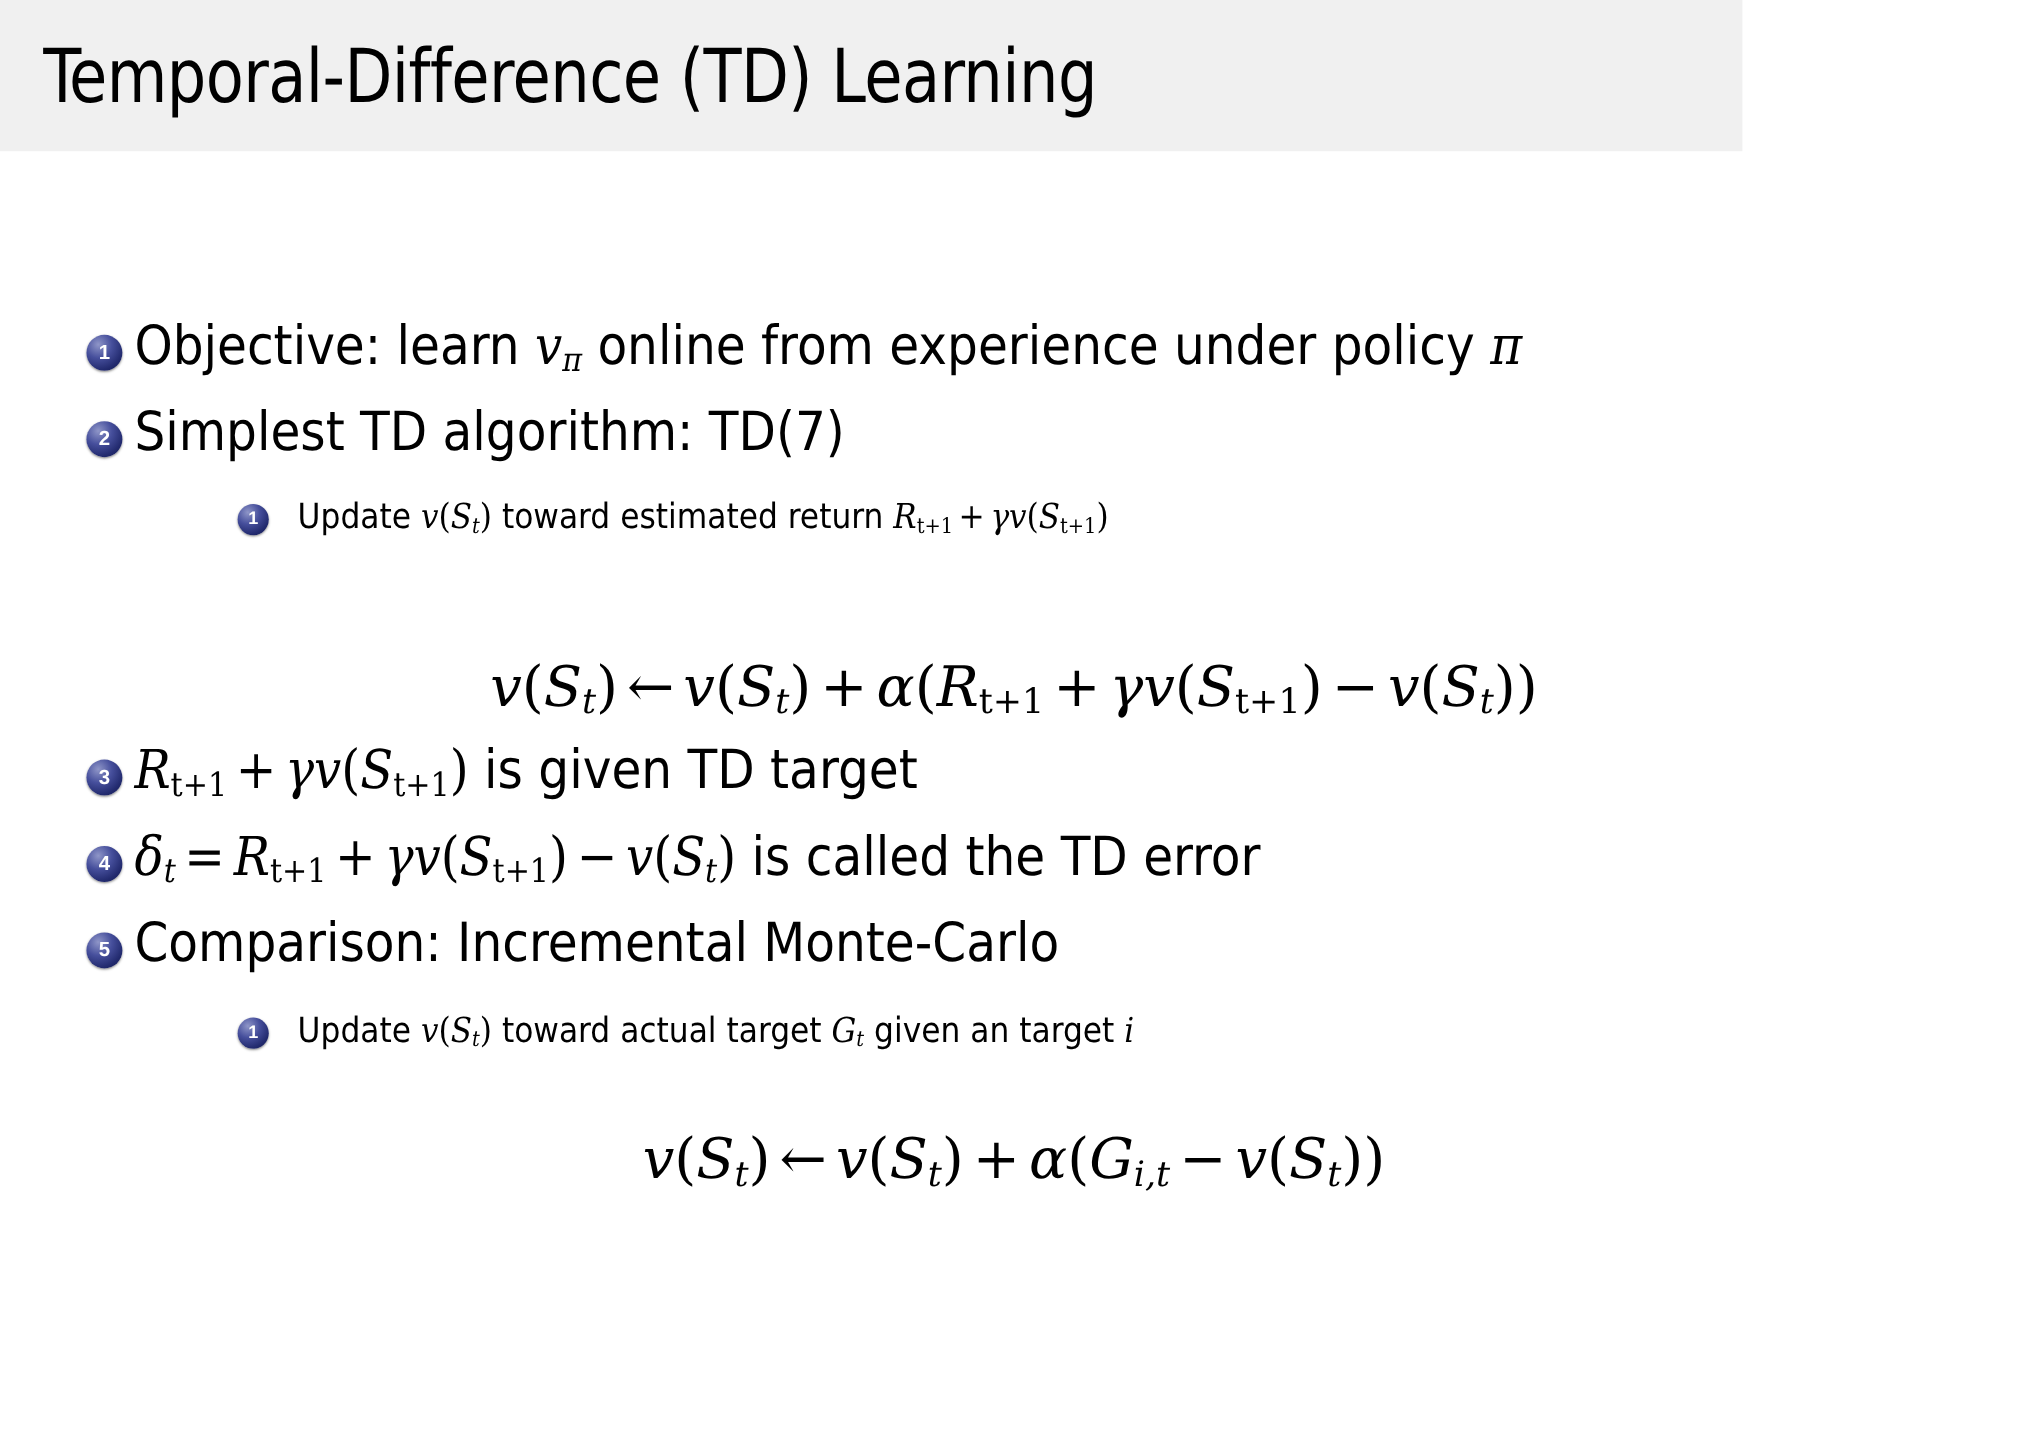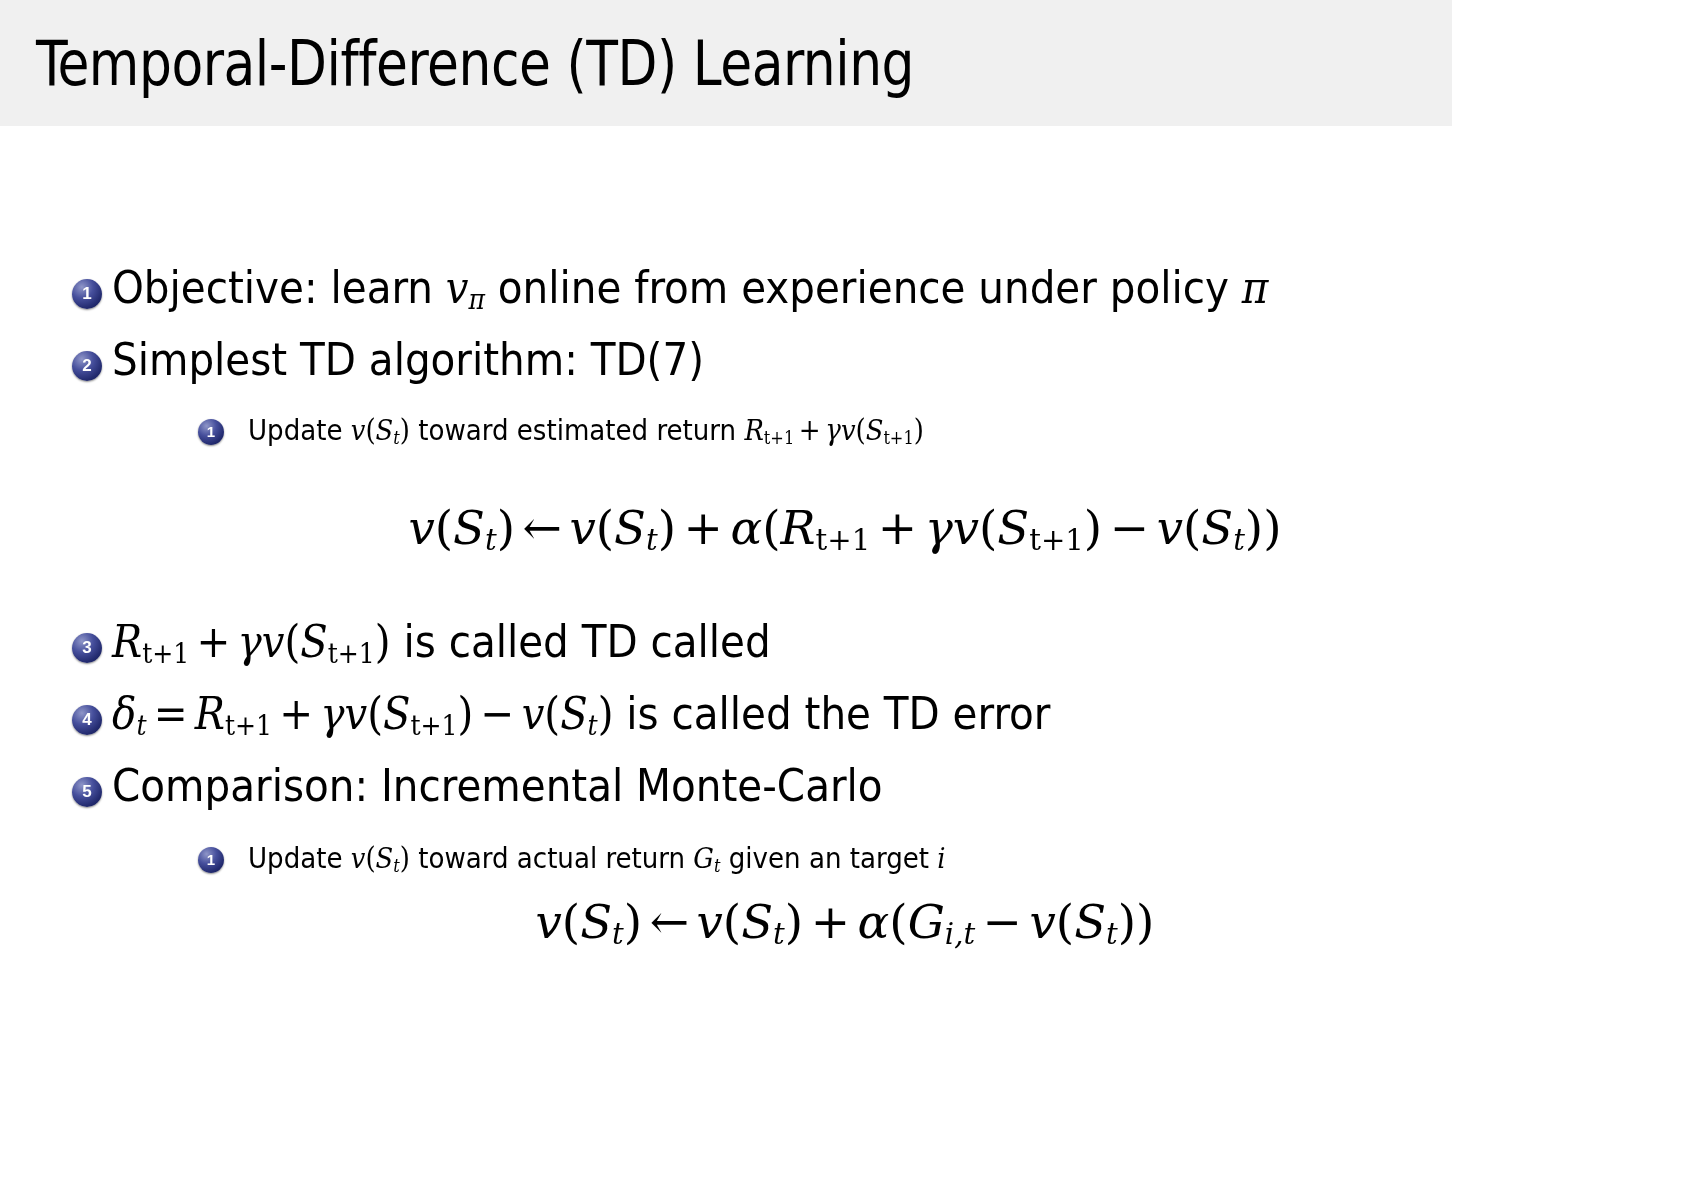--- a/index.html
+++ b/index.html
@@ -124,20 +124,21 @@
 
   
   .eq {
     position: absolute;
     width: 1690px;
     text-align: center;
     font-size: 47px;
     line-height: 56px;
     white-space: nowrap;
     font-family: "DejaVu Serif", "Liberation Serif", serif;
+    margin-top: 44px;
   }
 
   
   #row-1 { top: 136px; }
   #row-2 { top: 208px; }
   #row-2a { top: 278px; }
   #eq-1   { top: 374px; }
   #row-3 { top: 490px; }
   #row-4 { top: 562px; }
   #row-5 { top: 634px; }
@@ -167,35 +168,35 @@
     <span class="marker m2">1</span>
     <span class="txt"><span>Update </span><span class="m">v</span><span class="mu">(</span><span class="m">S</span><sub>t</sub><span class="mu">)</span><span> toward estimated return </span><span class="m">R</span><sub><span class="up">t+1</span></sub><span class="op">+</span><span class="gr">γ</span><span class="m">v</span><span class="mu">(</span><span class="m">S</span><sub><span class="up">t+1</span></sub><span class="mu">)</span></span>
   </div>
 
   <div class="eq" id="eq-1">
     <span class="m">v</span><span class="mu">(</span><span class="m">S</span><sub>t</sub><span class="mu">)</span><span class="op">←</span><span class="m">v</span><span class="mu">(</span><span class="m">S</span><sub>t</sub><span class="mu">)</span><span class="op">+</span><span class="gr">α</span><span class="mu">(</span><span class="m">R</span><sub><span class="up">t+1</span></sub><span class="op">+</span><span class="gr">γ</span><span class="m">v</span><span class="mu">(</span><span class="m">S</span><sub><span class="up">t+1</span></sub><span class="mu">)</span><span class="op">−</span><span class="m">v</span><span class="mu">(</span><span class="m">S</span><sub>t</sub><span class="mu">))</span>
   </div>
 
   <div class="item lvl1" id="row-3">
     <span class="marker m1">3</span>
-    <span class="txt"><span class="m">R</span><sub><span class="up">t+1</span></sub><span class="op">+</span><span class="gr">γ</span><span class="m">v</span><span class="mu">(</span><span class="m">S</span><sub><span class="up">t+1</span></sub><span class="mu">)</span><span> is called TD called</span></span>
+    <span class="txt"><span class="m">R</span><sub><span class="up">t+1</span></sub><span class="op">+</span><span class="gr">γ</span><span class="m">v</span><span class="mu">(</span><span class="m">S</span><sub><span class="up">t+1</span></sub><span class="mu">)</span><span> is given TD target</span></span>
   </div>
 
   <div class="item lvl1" id="row-4">
     <span class="marker m1">4</span>
     <span class="txt"><span class="gr">δ</span><sub>t</sub><span class="op">=</span><span class="m">R</span><sub><span class="up">t+1</span></sub><span class="op">+</span><span class="gr">γ</span><span class="m">v</span><span class="mu">(</span><span class="m">S</span><sub><span class="up">t+1</span></sub><span class="mu">)</span><span class="op">−</span><span class="m">v</span><span class="mu">(</span><span class="m">S</span><sub>t</sub><span class="mu">)</span><span> is called the TD error</span></span>
   </div>
 
   <div class="item lvl1" id="row-5">
     <span class="marker m1">5</span>
     <span class="txt">Comparison:  Incremental Monte-Carlo</span>
   </div>
 
   <div class="item lvl2" id="row-5a">
     <span class="marker m2">1</span>
-    <span class="txt"><span>Update </span><span class="m">v</span><span class="mu">(</span><span class="m">S</span><sub>t</sub><span class="mu">)</span><span> toward actual return </span><span class="m">G</span><sub>t</sub><span> given an target </span><span class="m">i</span></span>
+    <span class="txt"><span>Update </span><span class="m">v</span><span class="mu">(</span><span class="m">S</span><sub>t</sub><span class="mu">)</span><span> toward actual target </span><span class="m">G</span><sub>t</sub><span> given an target </span><span class="m">i</span></span>
   </div>
 
   <div class="eq" id="eq-2">
     <span class="m">v</span><span class="mu">(</span><span class="m">S</span><sub>t</sub><span class="mu">)</span><span class="op">←</span><span class="m">v</span><span class="mu">(</span><span class="m">S</span><sub>t</sub><span class="mu">)</span><span class="op">+</span><span class="gr">α</span><span class="mu">(</span><span class="m">G</span><sub>i,t</sub><span class="op">−</span><span class="m">v</span><span class="mu">(</span><span class="m">S</span><sub>t</sub><span class="mu">))</span>
   </div>
 
 </div>
 
 </body></html>

